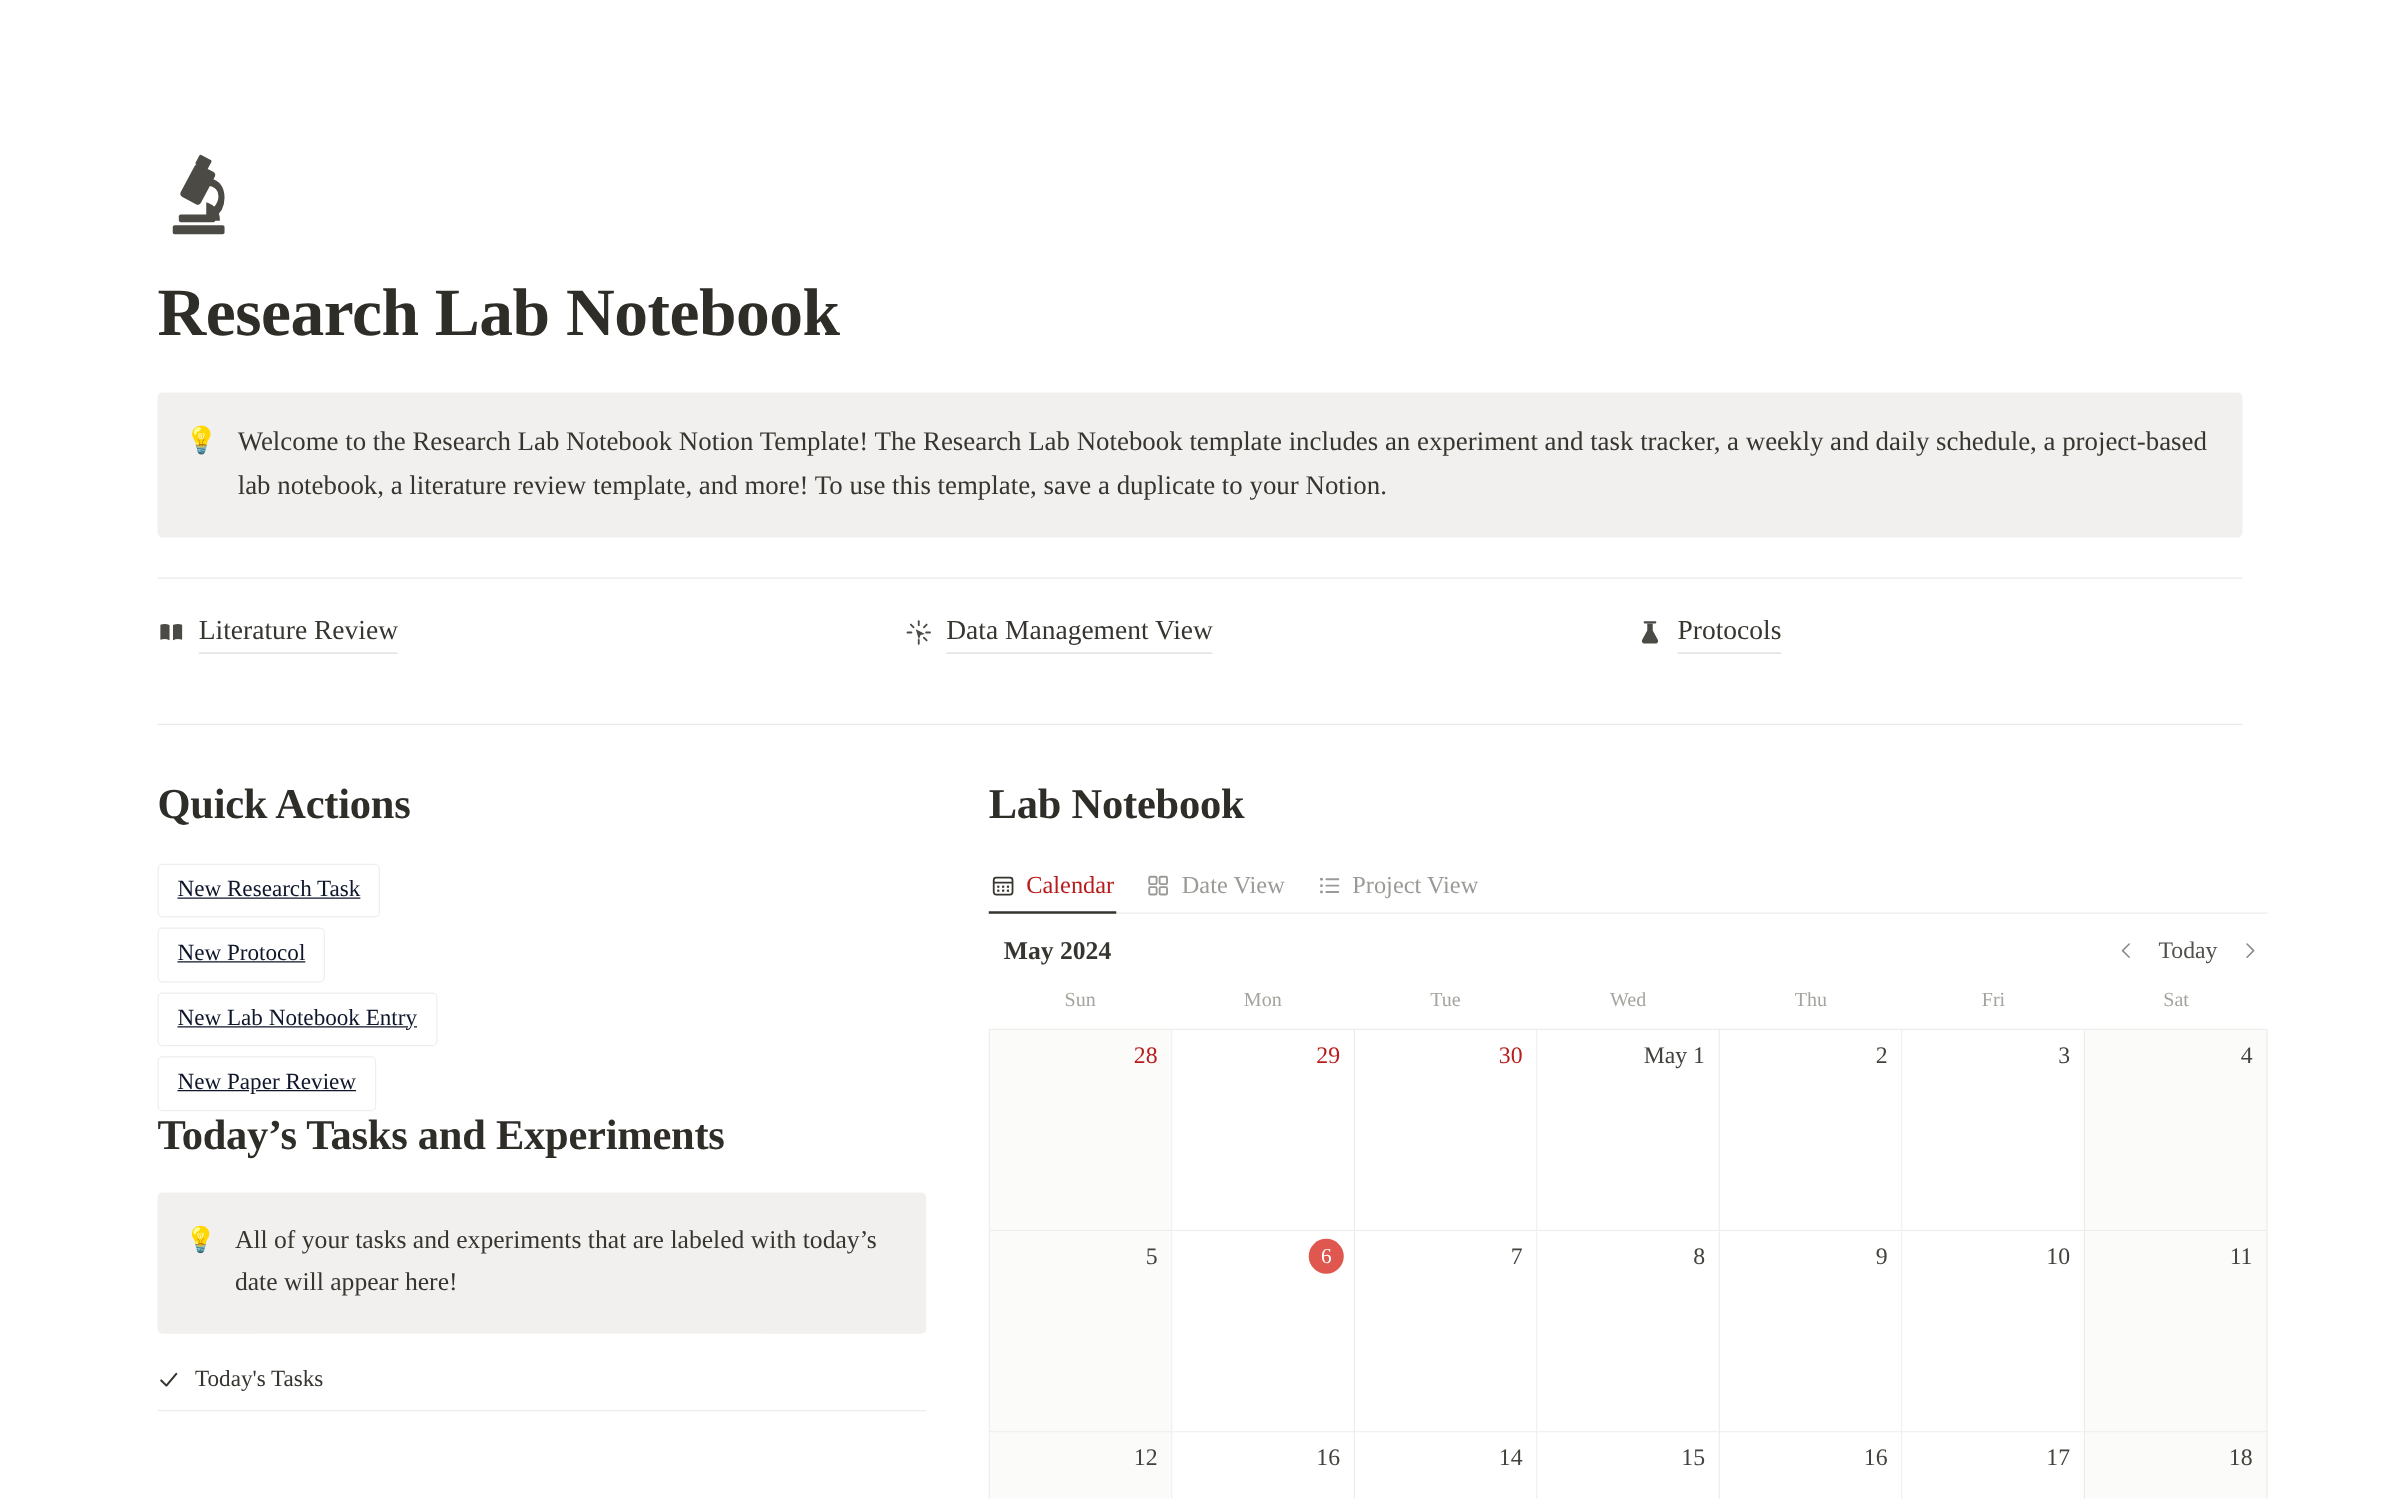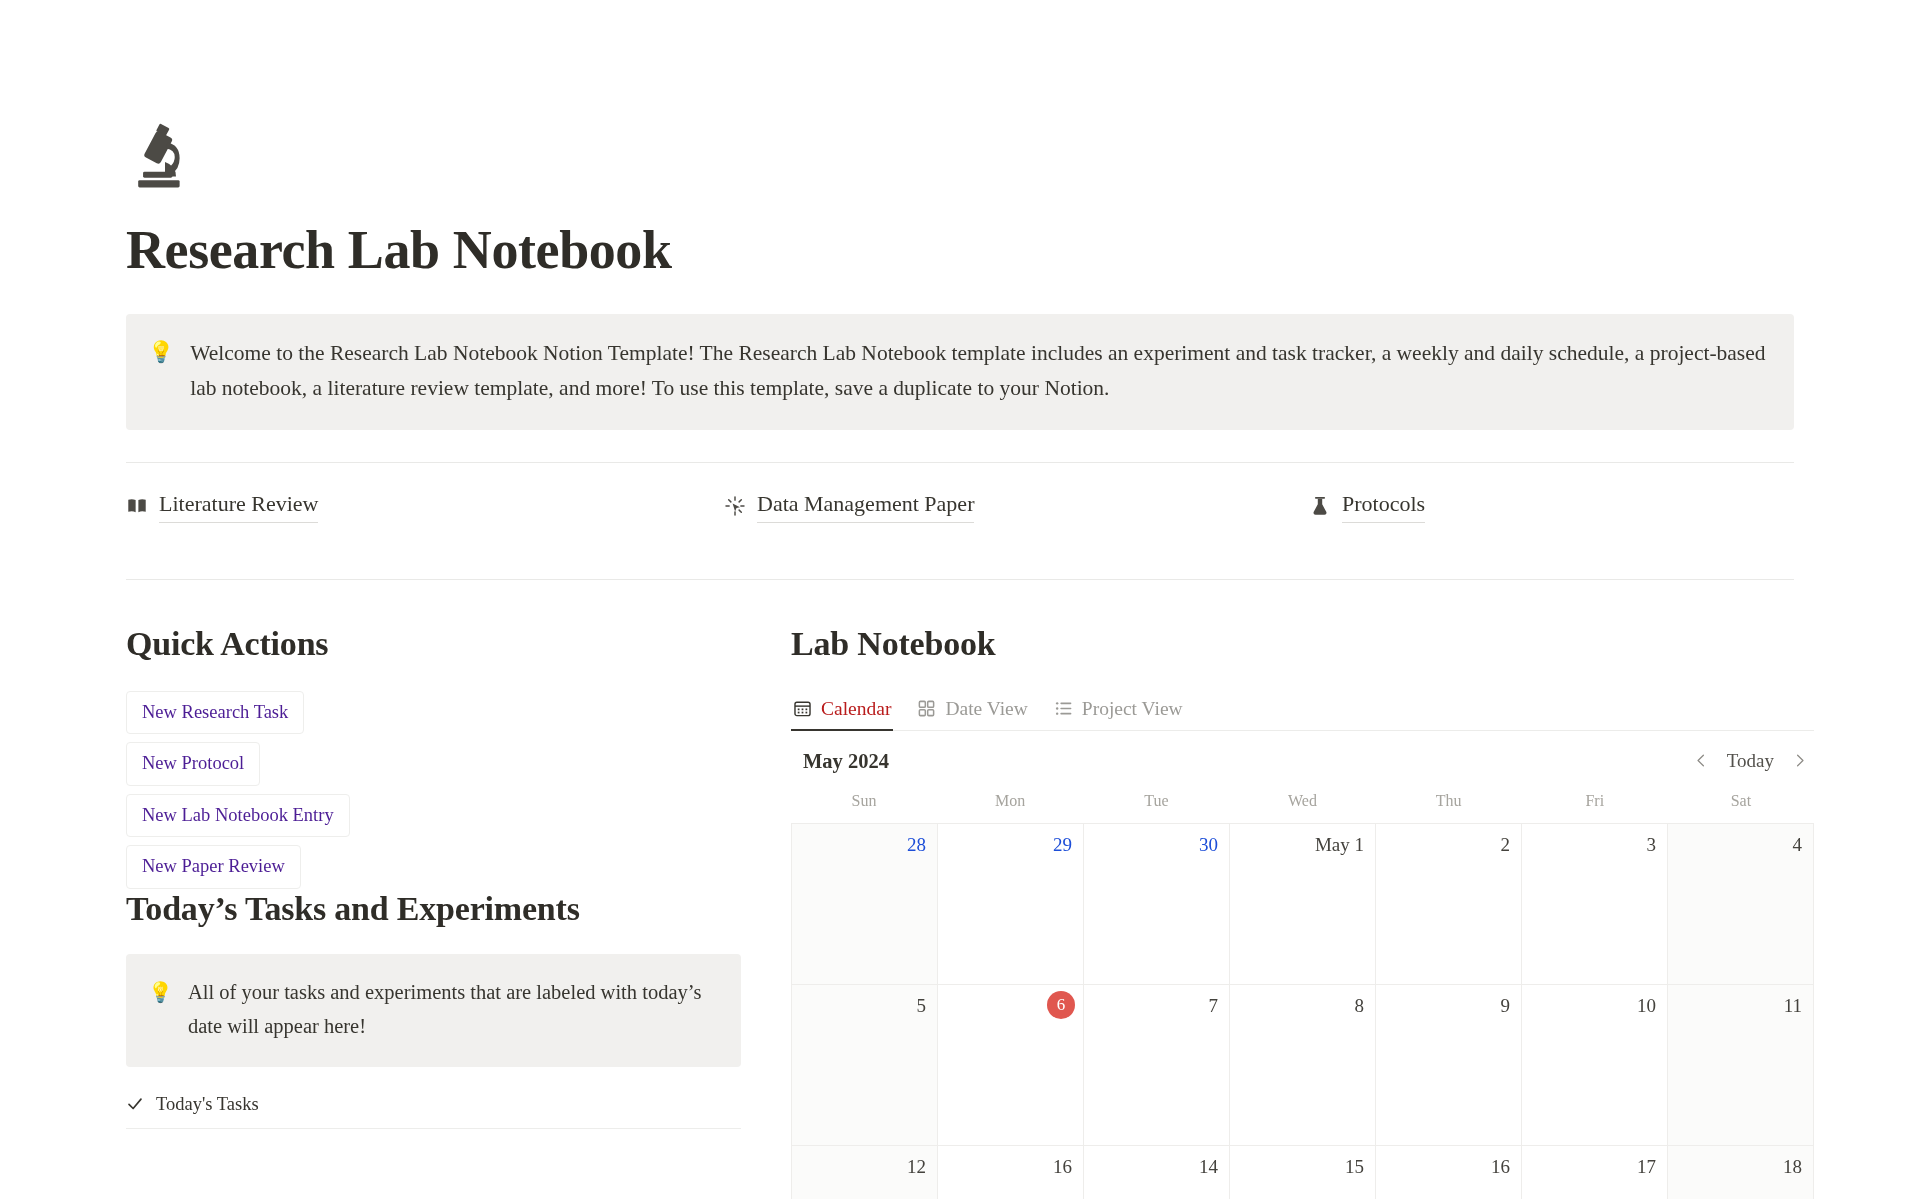--- a/index.html
+++ b/index.html
@@ -135,27 +135,28 @@
     display: flex;
     flex-direction: column;
     align-items: flex-start;
     gap: 8px;
   }
   .qa-button {
     display: inline-block;
     border: 1px solid #eeeeec;
     border-radius: 4px;
     background: #ffffff;
-    color: #4c1d95;
+    color: #0f172a;
     font-size: 18.5px;
     line-height: 1;
     padding: 11px 15px 12px 15px;
     font-family: "Liberation Serif", "DejaVu Serif", serif;
     cursor: pointer;
     white-space: nowrap;
+    text-decoration: underline;
   }
 
   
   .h2-tasks { }
 
   .callout-small {
     margin-top: 25px;
     background: #f1f0ee;
     border-radius: 4px;
     padding: 22px 24px 24px 22px;
@@ -278,21 +279,21 @@
     position: relative;
   }
   .cal-cell.weekend { background: #fbfbfa; }
   .cal-daynum {
     display: block;
     text-align: right;
     font-size: 19px;
     color: #44423d;
     line-height: 1.25;
   }
-  .cal-cell.muted .cal-daynum { color: #1d4ed8; font-family: Liberation Serif, serif; }
+  .cal-cell.muted .cal-daynum { color: #b91c1c; font-family: Liberation Serif, serif; }
   .cal-daynum.today-badge {
     display: inline-flex;
     align-items: center;
     justify-content: center;
     width: 28px;
     height: 28px;
     border-radius: 50%;
     background: #e0574f;
     color: #ffffff;
     font-size: 17px;
@@ -350,21 +351,21 @@
             <line x1="12" y1="18.4" x2="12" y2="21.8"></line>
             <line x1="2.2" y1="12" x2="5.6" y2="12"></line>
             <line x1="18.4" y1="12" x2="21.8" y2="12"></line>
             <line x1="5.1" y1="5.1" x2="7.5" y2="7.5"></line>
             <line x1="16.5" y1="16.5" x2="18.9" y2="18.9"></line>
             <line x1="18.9" y1="5.1" x2="16.5" y2="7.5"></line>
           </g>
           <path d="M9.4 9.2 L17.4 13.4 L13.6 14.1 L12.1 18 Z" fill="#4c4a45"></path>
         </svg>
       </span>
-      <span class="navlink-label">Data Management Paper</span>
+      <span class="navlink-label">Data Management View</span>
     </a>
 
     <a class="navlink">
       <span class="navlink-icon">
         <svg width="22" height="22" viewBox="0 0 24 24" xmlns="http://www.w3.org/2000/svg">
           <g fill="#4c4a45">
             <rect x="6.5" y="2.2" width="11" height="1.9" rx="0.9"></rect>
             <path d="M9.6 4.1h4.8v6.1l4.4 8.1c.8 1.5-.2 3.3-1.9 3.3H7.1c-1.7 0-2.7-1.8-1.9-3.3l4.4-8.1z"></path>
           </g>
         </svg>

